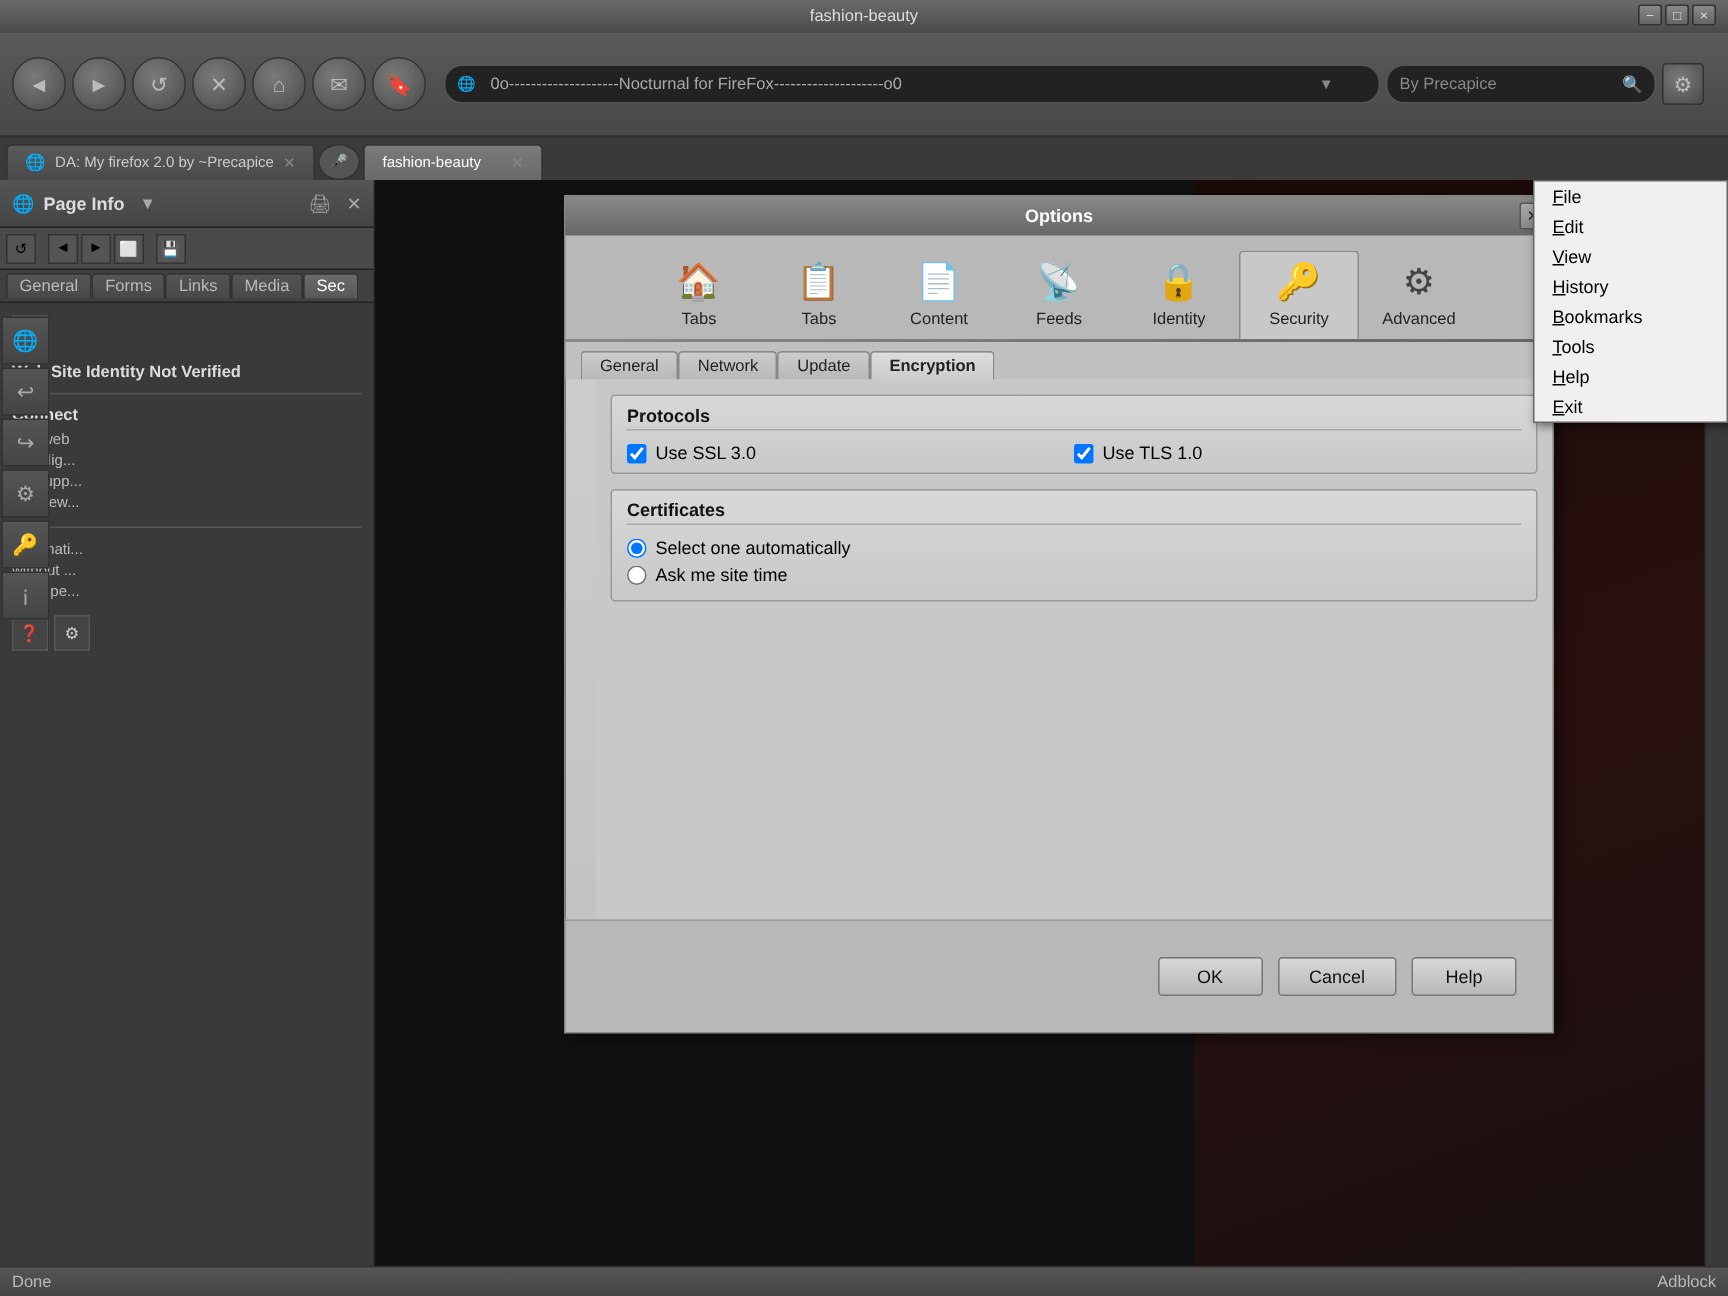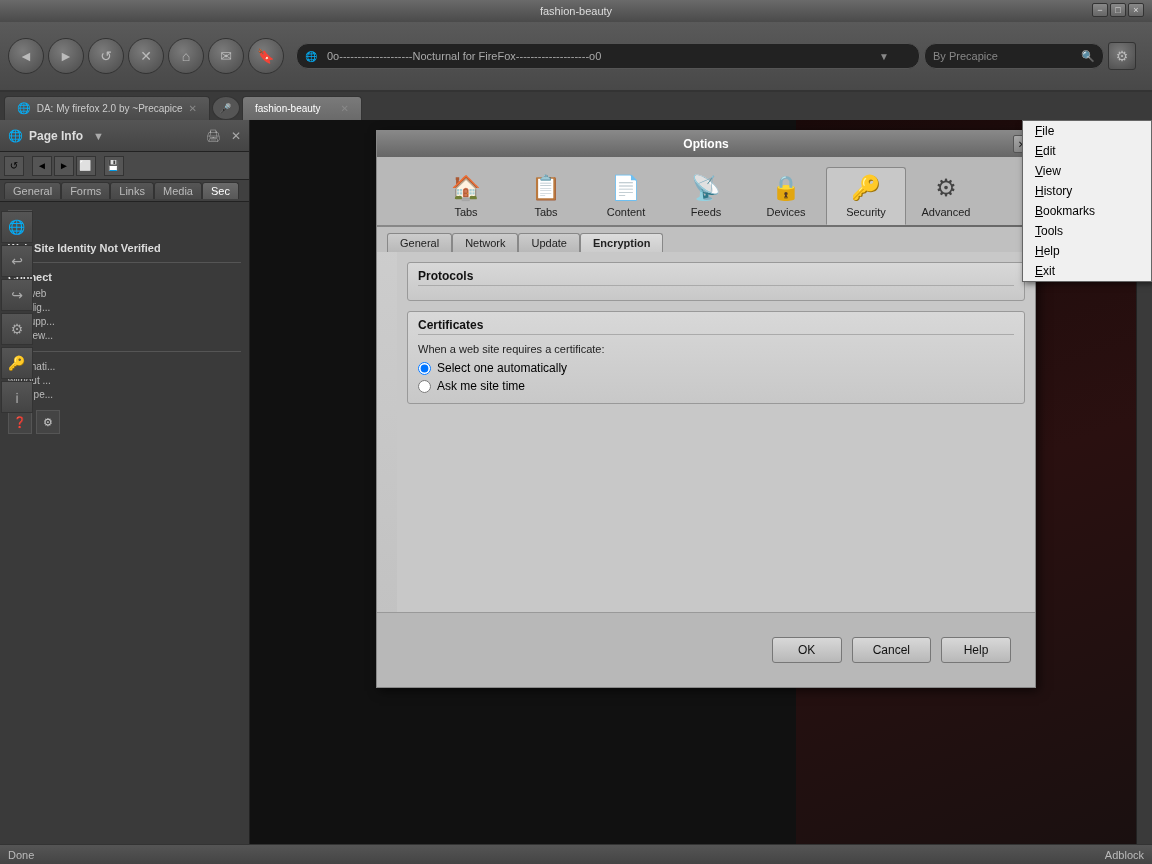--- a/index.html
+++ b/index.html
@@ -667,21 +667,21 @@
             <div class="dialog-nav-item">
               <div class="dialog-nav-icon">📄</div>
               <span class="dialog-nav-label">Content</span>
             </div>
             <div class="dialog-nav-item">
               <div class="dialog-nav-icon">📡</div>
               <span class="dialog-nav-label">Feeds</span>
             </div>
             <div class="dialog-nav-item">
               <div class="dialog-nav-icon">🔒</div>
-              <span class="dialog-nav-label">Devices</span>
+              <span class="dialog-nav-label">Identity</span>
             </div>
             <div class="dialog-nav-item active">
               <div class="dialog-nav-icon">🔑</div>
               <span class="dialog-nav-label">Security</span>
             </div>
             <div class="dialog-nav-item">
               <div class="dialog-nav-icon">⚙</div>
               <span class="dialog-nav-label">Advanced</span>
             </div>
           </div>
@@ -692,26 +692,35 @@
             <div class="dialog-tab">General</div>
             <div class="dialog-tab">Network</div>
             <div class="dialog-tab">Update</div>
             <div class="dialog-tab active">Encryption</div>
           </div>
 
           <div class="dialog-content">
 
             <div class="section-box">
               <div class="section-title">Protocols</div>
+              <div class="ssl-row">
+                <div class="ssl-col">
+                  <input type="checkbox" checked="" style="">
+                  <label>Use SSL 3.0</label>
+                </div>
+                <div class="ssl-col">
+                  <input type="checkbox" checked="" style="">
+                  <label>Use TLS 1.0</label>
+                </div>
+              </div>
             </div>
 
             <div class="section-box">
               <div class="section-title">Certificates</div>
 
-              <div class="cert-desc">When a web site requires a certificate:</div>
 
               <div class="radio-row">
                 <input type="radio" name="cert" checked="" style="">
                 <label>Select one automatically</label>
               </div>
               <div class="radio-row">
                 <input type="radio" name="cert" style="">
                 <label>Ask me site time</label>
               </div>
 

